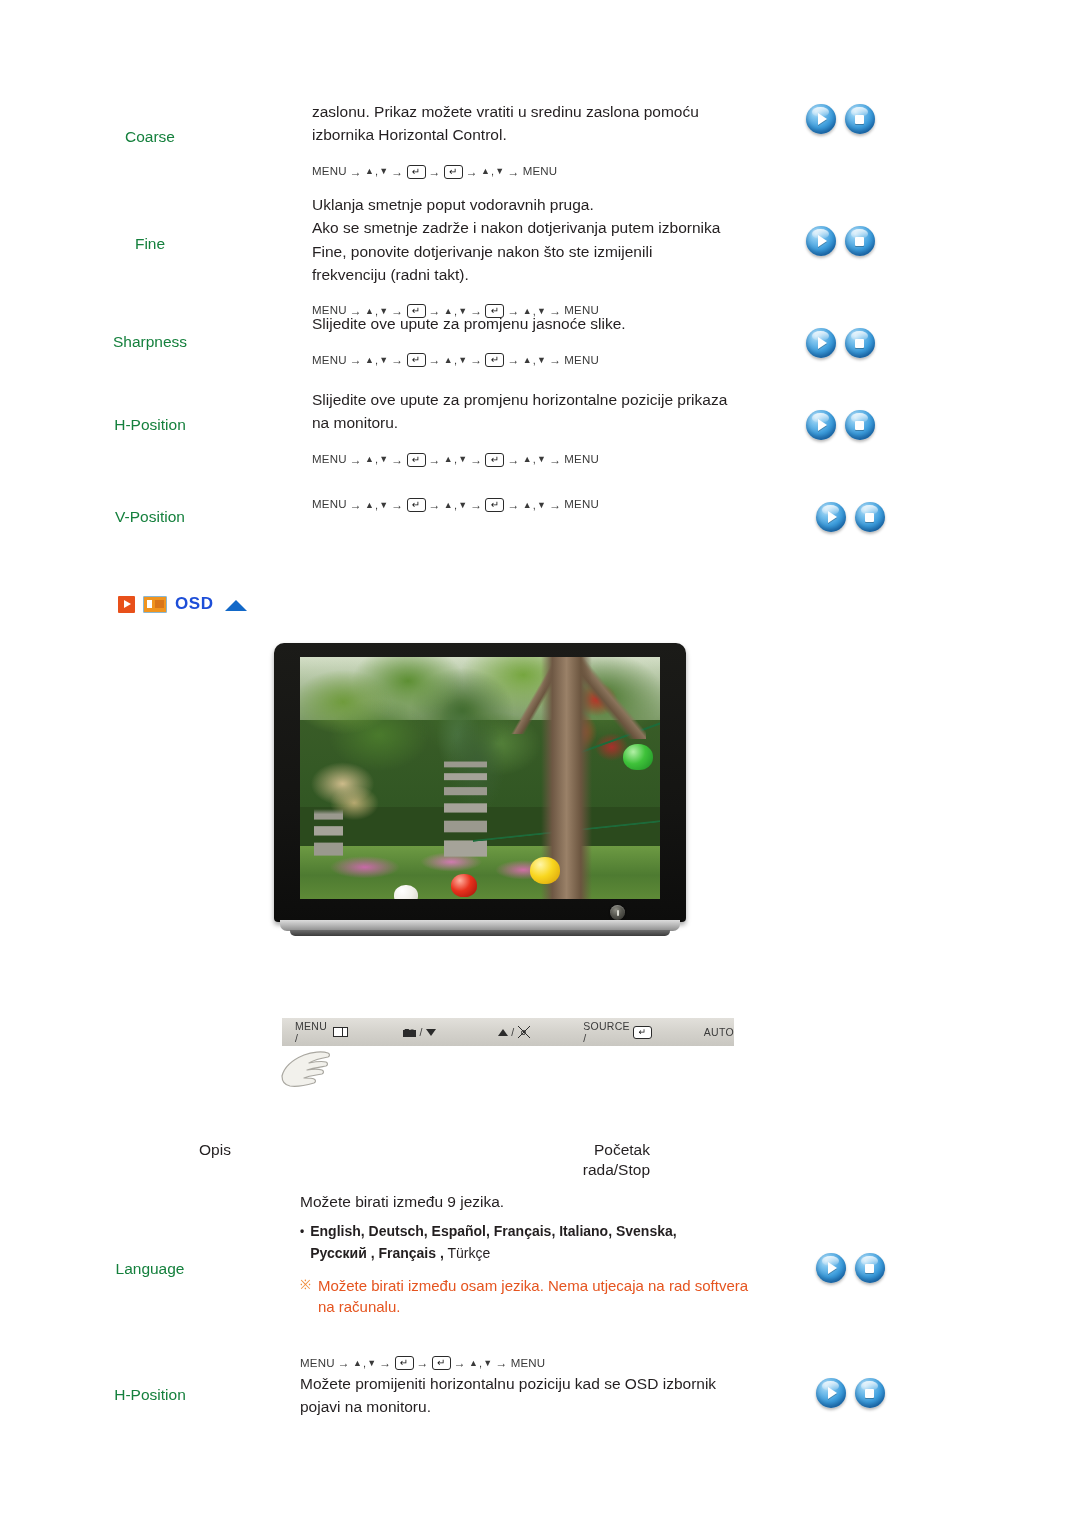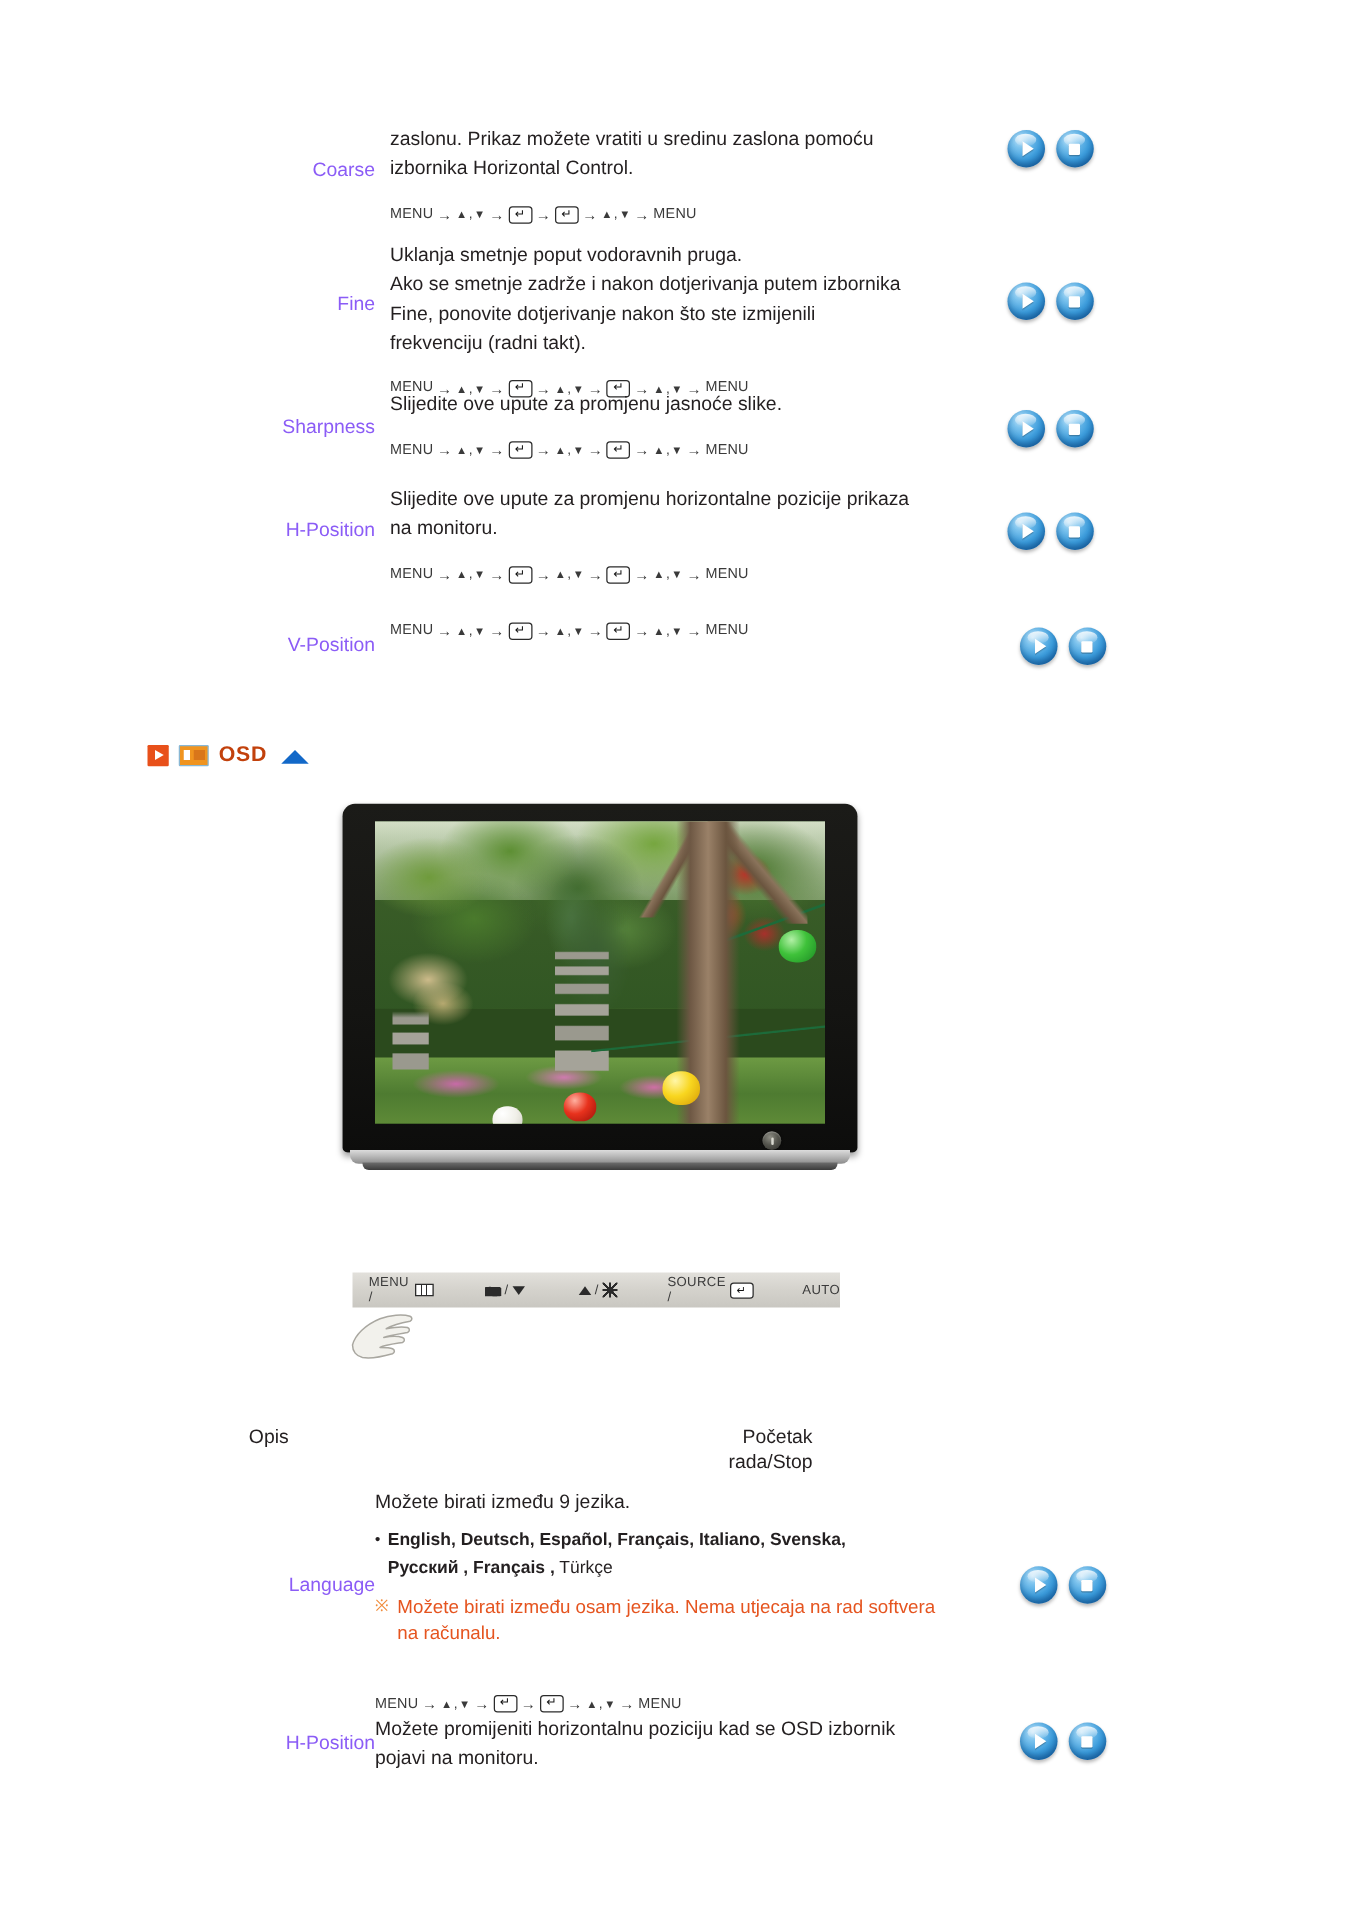--- a/index.html
+++ b/index.html
@@ -20,24 +20,24 @@
   .row {
     position: absolute;
     left: 0;
     width: 1080px;
     display: flex;
     align-items: flex-start;
   }
   .col-menu {
     width: 300px;
     flex: 0 0 300px;
-    text-align: right;
+    text-align: center;
     font-size: 15.5px;
     line-height: 1.45;
-    color: #8b5cf6;
+    color: #15803d;
   }
   .col-desc {
     flex: 0 0 430px;
     width: 430px;
     padding-left: 12px;
     box-sizing: border-box;
     font-size: 15.5px;
     line-height: 1.5;
     color: #231f20;
   }
@@ -172,21 +172,21 @@
     content: "";
     position: absolute;
     right: 2px; top: 3px;
     width: 9px; height: 8px;
     background: #d9761a;
   }
   .osd-label {
     font-size: 17px;
     font-weight: bold;
     letter-spacing: 0.6px;
-    color: #c2410c;
+    color: #1d4ed8;
   }
   .icon-up-tri {
     width: 0; height: 0;
     border-left: 11px solid transparent;
     border-right: 11px solid transparent;
     border-bottom: 11px solid #1268c8;
     margin-left: 3px;
     margin-top: 2px;
   }
 
@@ -351,21 +351,21 @@
   .ph-wire2 {
     position: absolute; left: 76%; top: 24%; width: 24%; height: 20%;
     background: linear-gradient(-20deg, rgba(0,0,0,0) 48%, #1c6b3a 49%, #1c6b3a 50.5%, rgba(0,0,0,0) 52%);
   }
 
   
   .ctrlbar {
     position: absolute;
     left: 282px;
     top: 1018px;
-    width: 390px;
+    width: 452px;
     height: 28px;
     background: linear-gradient(to bottom, #e2e0db 0%, #d4d2cc 50%, #c9c7c1 100%);
     display: flex;
     align-items: center;
     padding-left: 13px;
     box-sizing: border-box;
     font-size: 10.5px;
     color: #3a3a3a;
     letter-spacing: 0.3px;
     gap: 16px;

